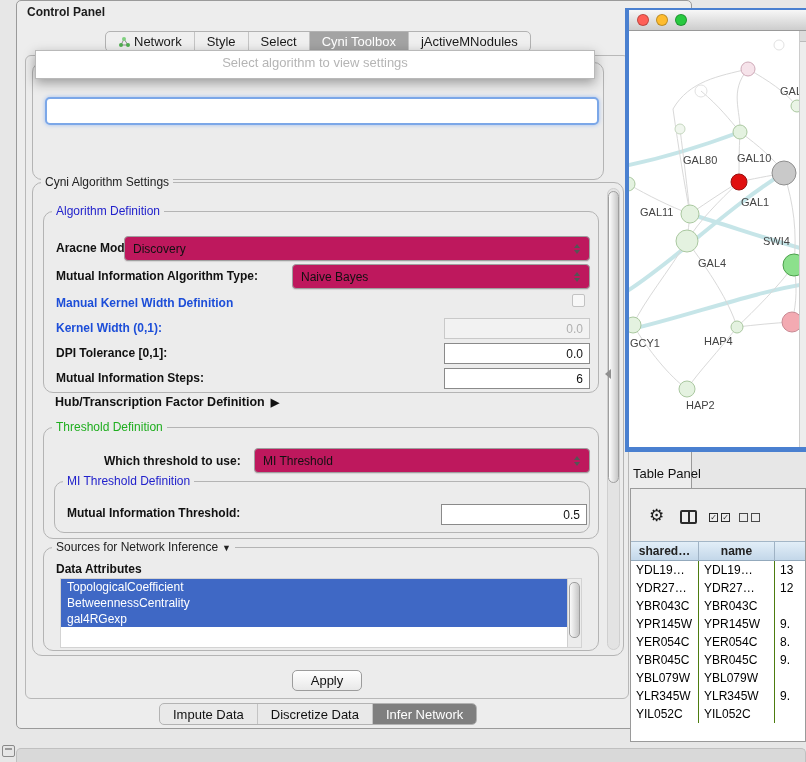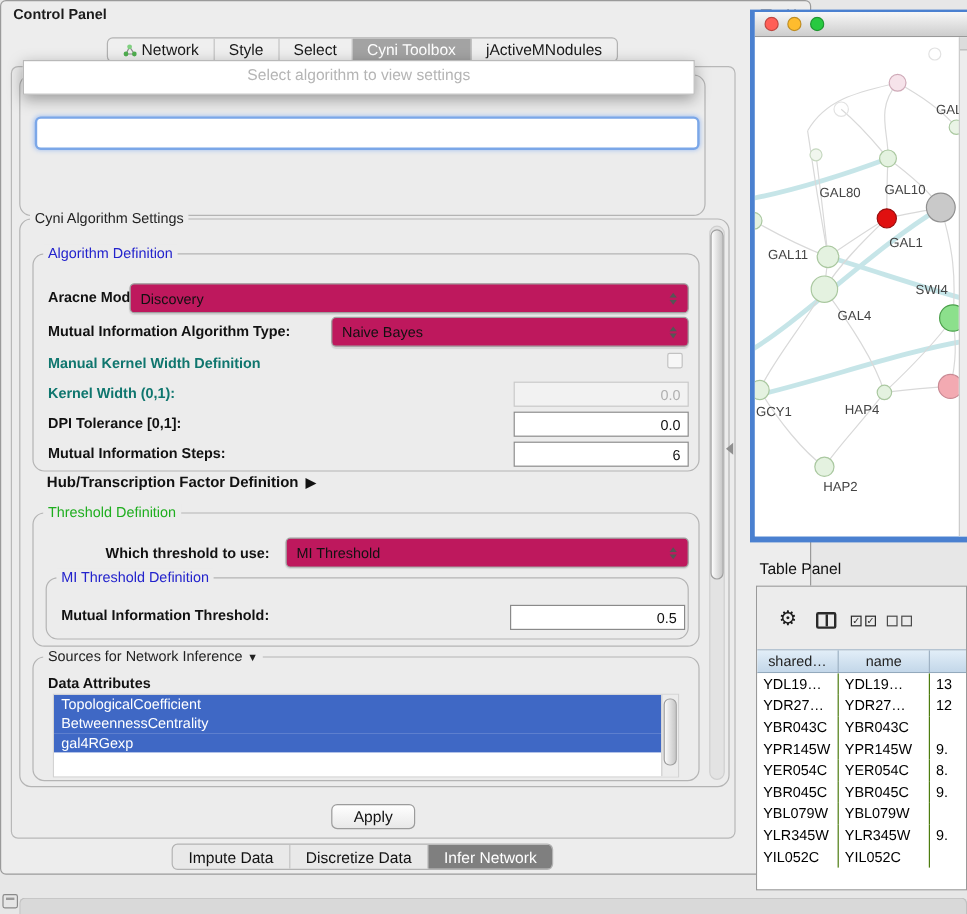--- a/index.html
+++ b/index.html
@@ -3,21 +3,21 @@
 <meta charset="utf-8">
 <style>
   * { margin:0; padding:0; box-sizing:border-box; }
   html,body { width:806px; height:762px; }
   body {
     position:relative; overflow:hidden; background:#e7e7e7;
     font-family:"Liberation Sans", sans-serif; color:#111;
   }
   
   .control-panel {
-    position:absolute; left:0; top:8; width:676px; height:729px;
+    position:absolute; left:16px; top:8; width:676px; height:729px;
     background:#ededed; border:1px solid #9a9a9a; border-radius:5px;
   }
   .cp-titlebar { position:absolute; left:0; top:0; right:0; height:22px; display:flex; align-items:center; padding:0 10px; }
   .cp-title { font-size:12px; font-weight:bold; color:#1c1c1c; }
   .cp-spacer { flex:1; }
   .win-float { width:9px; height:9px; border:1.5px solid #333; margin-right:11px; background:#ededed; }
   .win-close { font-size:13px; font-weight:bold; color:#111; line-height:13px; }
   
   .tab-strip {
     position:absolute; left:88px; top:30px; height:21px; display:flex;
@@ -41,21 +41,21 @@
   .combo-hidden {
     position:absolute; left:12px; top:34px; width:554px; height:28px;
     background:#fff; border:2px solid #7ba7e8; border-radius:5px; box-shadow:0 0 4px #9dbdf0;
   }
   .settings-group { left:6px; top:126px; width:592px; height:474px; }
   
   .v-scrollbar { position:absolute; right:3px; top:5px; width:13px; height:462px; background:#e3e3e3; border:1px solid #cfcfcf; border-radius:7px; }
   .v-scrollbar .thumb { position:absolute; left:0; right:0; top:2px; height:292px; background:linear-gradient(to right,#fdfdfd,#c7c7c7); border:1px solid #9f9f9f; border-radius:6px; }
   
   .flabel { position:absolute; font-size:12px; font-weight:bold; color:#111; white-space:nowrap; }
-  .flabel.disabled { color:#0f766e; }
+  .flabel.disabled { color:#1d4ed8; }
   .combo {
     position:absolute; background:#be185d; border:1px solid #9f9f9f; border-radius:4px;
     display:flex; align-items:center; font-size:12px; padding-left:8px;
     box-shadow:0 1px 1px rgba(0,0,0,.10);
   }
   .combo .val { flex:1; }
   .combo .arrows { width:14px; display:flex; flex-direction:column; align-items:center; gap:2px; margin-right:5px; }
   .tri-up { width:0; height:0; border-left:3.5px solid transparent; border-right:3.5px solid transparent; border-bottom:4px solid #555; }
   .tri-down { width:0; height:0; border-left:3.5px solid transparent; border-right:3.5px solid transparent; border-top:4px solid #555; }
   .tfield {
@@ -118,21 +118,21 @@
   .tp-toolbar { position:absolute; left:0; top:0; right:0; height:52px; background:#ececec; }
   .gear { position:absolute; left:18px; top:18px; font-size:17px; color:#1a1a1a; line-height:17px; }
   .cols-icon { position:absolute; left:49px; top:21px; width:17px; height:14px; border:2px solid #2a2a2a; border-radius:2px; }
   .cols-icon .mid { position:absolute; left:50%; top:0; bottom:0; width:2px; background:#2a2a2a; transform:translateX(-1px); }
   .pair { position:absolute; display:flex; gap:3px; }
   .pair .box { width:9px; height:9px; border:1.5px solid #2a2a2a; font-size:8px; line-height:7px; text-align:center; color:#2a2a2a; }
   .pair.checked { left:78px; top:24px; }
   .pair.empty { left:108px; top:24px; }
   .pair.empty .box { border-color:#4a4a4a; }
   .tp-header { position:absolute; left:0; top:52px; right:0; height:20px; display:flex; background:linear-gradient(#e2eef8,#c3d7e9); border-top:1px solid #a3b6c7; border-bottom:1px solid #93a9bc; }
-  .th { display:flex; align-items:center; justify-content:center; font-size:12px; color:#222; border-right:1px solid #9fb2c4; overflow:hidden; }
+  .th { display:flex; align-items:center; justify-content:center; font-size:12px; color:#222; border-right:1px solid #9fb2c4; overflow:hidden;font-weight:bold; }
   .th1 { width:68px; } .th2 { width:76px; } .th3 { flex:1; border-right:none; }
   .tp-body { position:absolute; left:0; top:72px; right:0; bottom:0; background:#fff; overflow:hidden; }
   .tr { display:flex; height:18px; line-height:18px; }
   .td { font-size:12px; color:#000; padding-left:5px; overflow:hidden; white-space:nowrap; border-right:1px solid #4d7c0f; }
   .td1 { width:68px; } .td2 { width:76px; } .td3 { flex:1; border-right:none; }
   
   .bottom-strip { position:absolute; left:16px; top:748px; width:790px; height:14px; background:#d9d9d9; border:1px solid #c0c0c0; border-bottom:none; border-radius:5px 5px 0 0; }
   .mini-window-icon { position:absolute; left:2px; top:745px; width:13px; height:12px; border:1.5px solid #8a8a8a; background:#e6e6e6; border-radius:2px; }
   .mini-window-icon:after { content:""; display:block; margin:2px; height:2px; background:#9a9a9a; }
   .split-arrow { position:absolute; left:605px; top:369px; width:0; height:0; border-top:5px solid transparent; border-bottom:5px solid transparent; border-right:6px solid #8f8f8f; }

